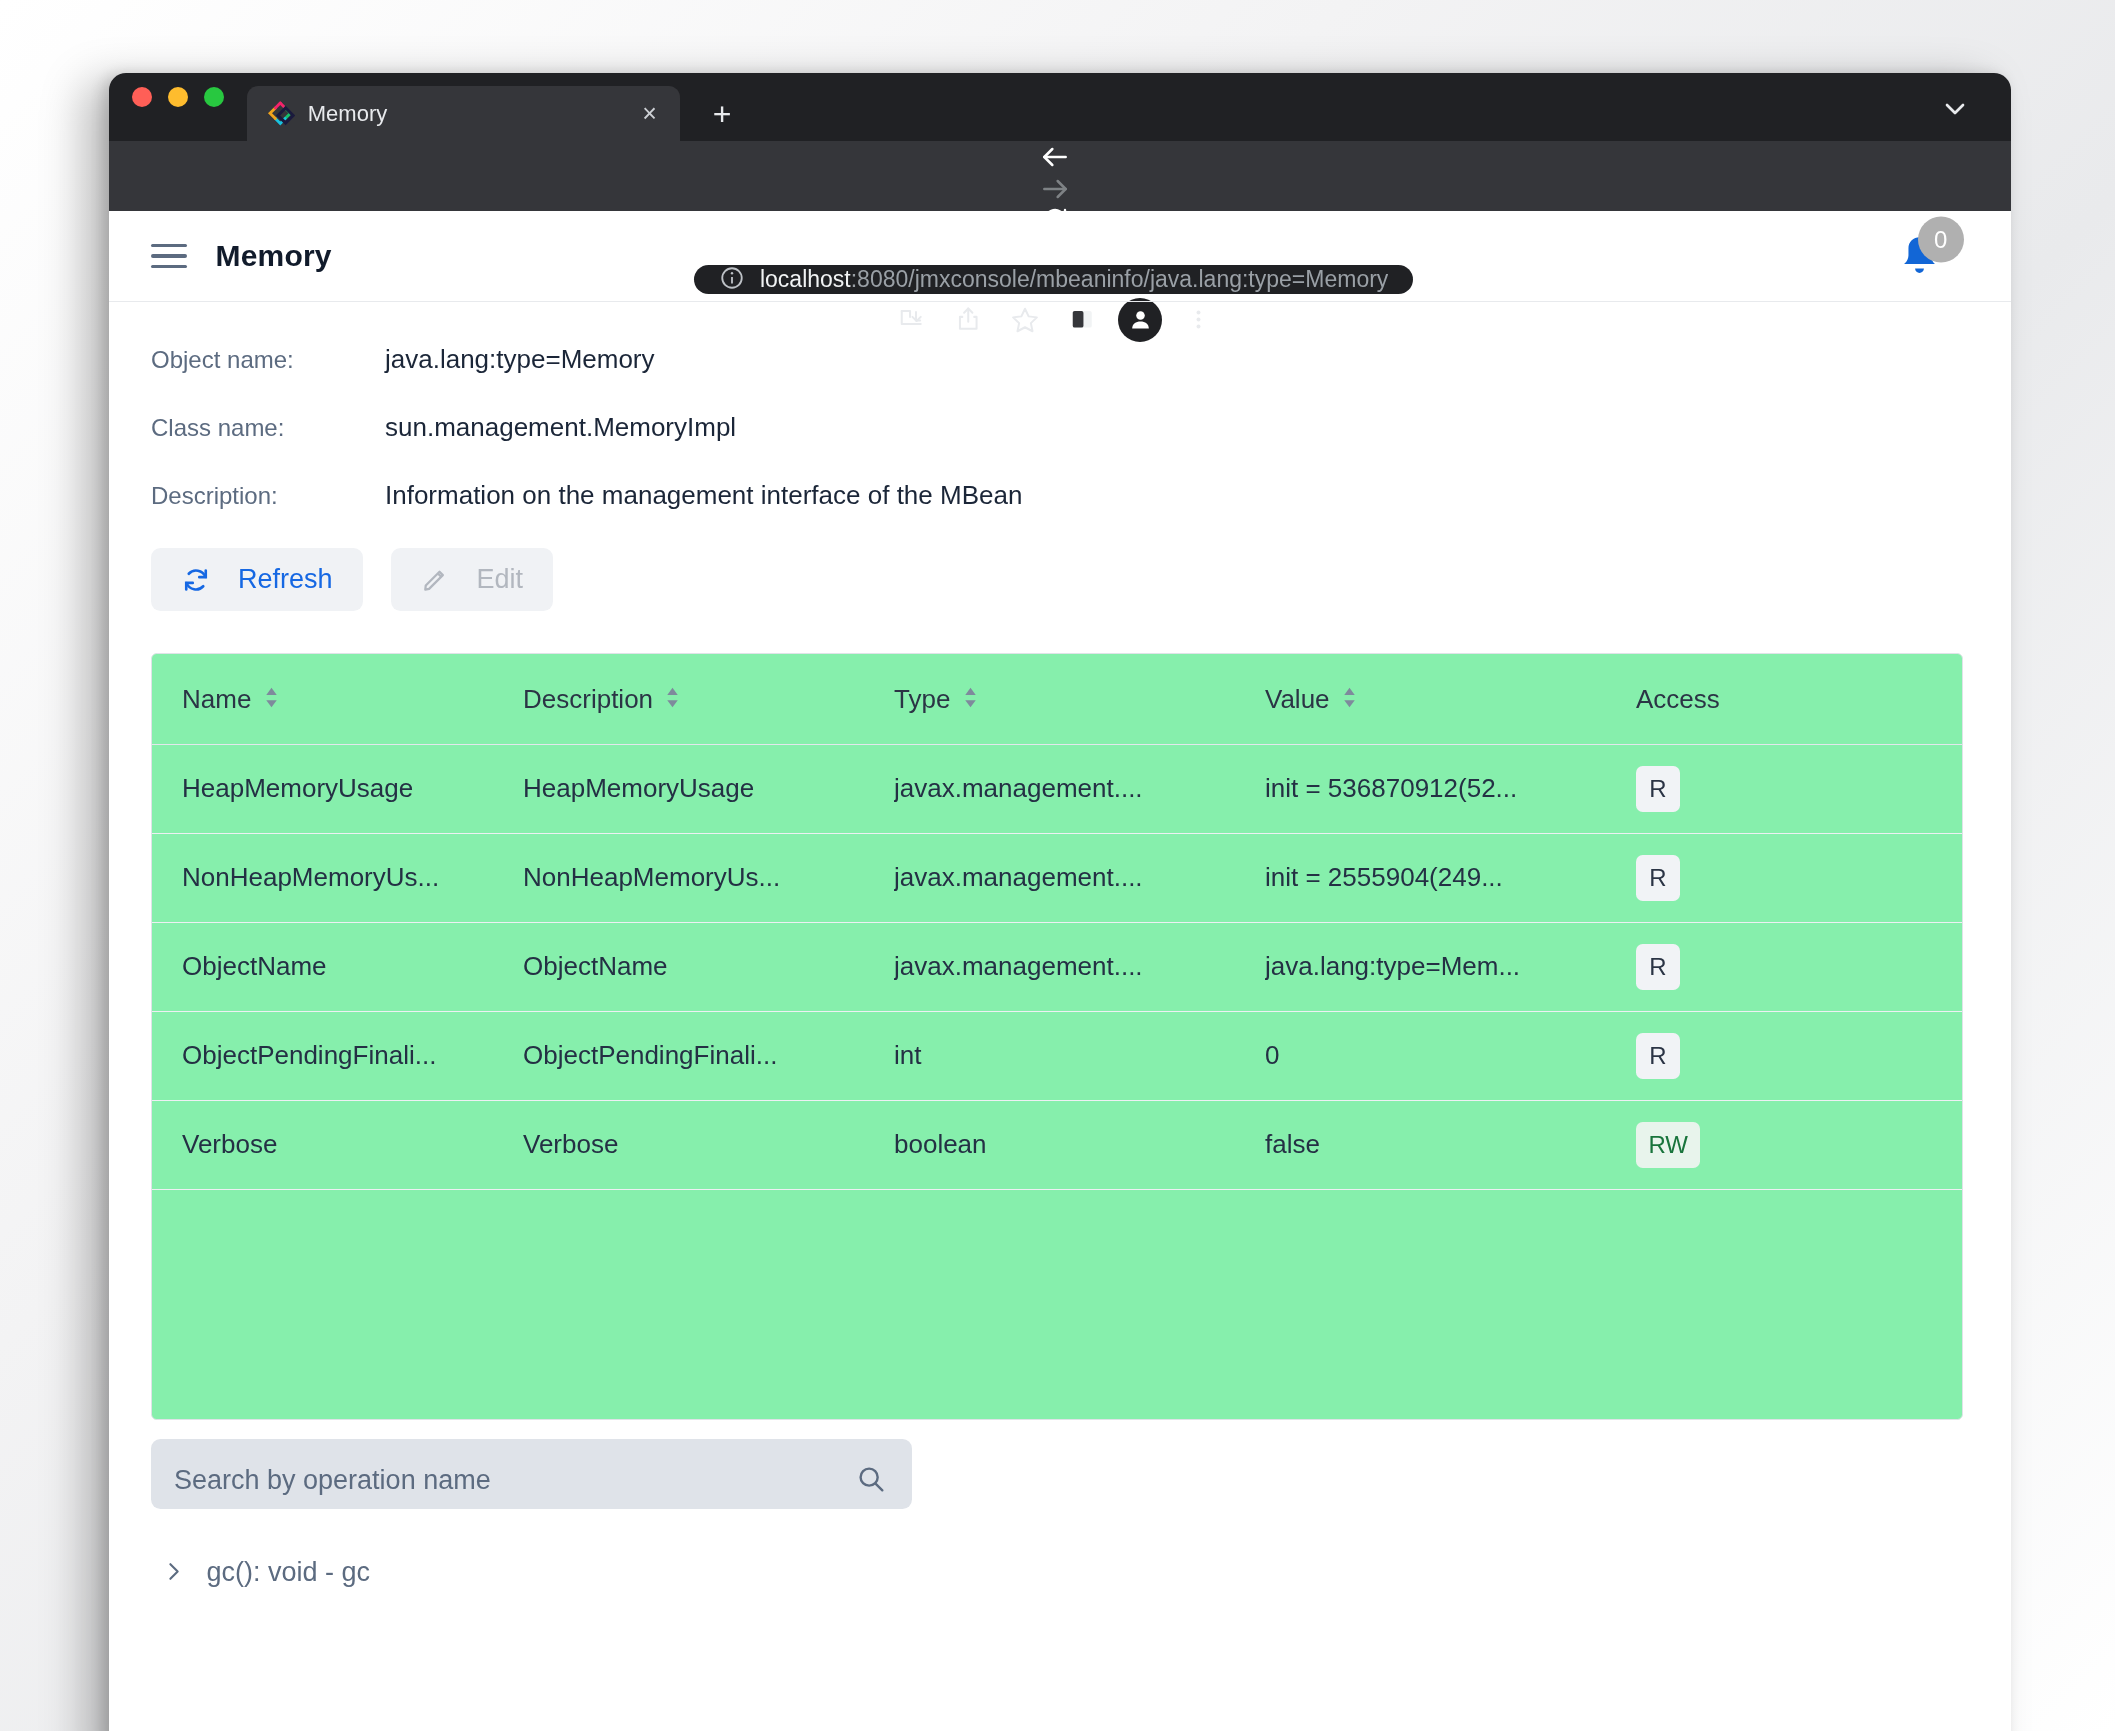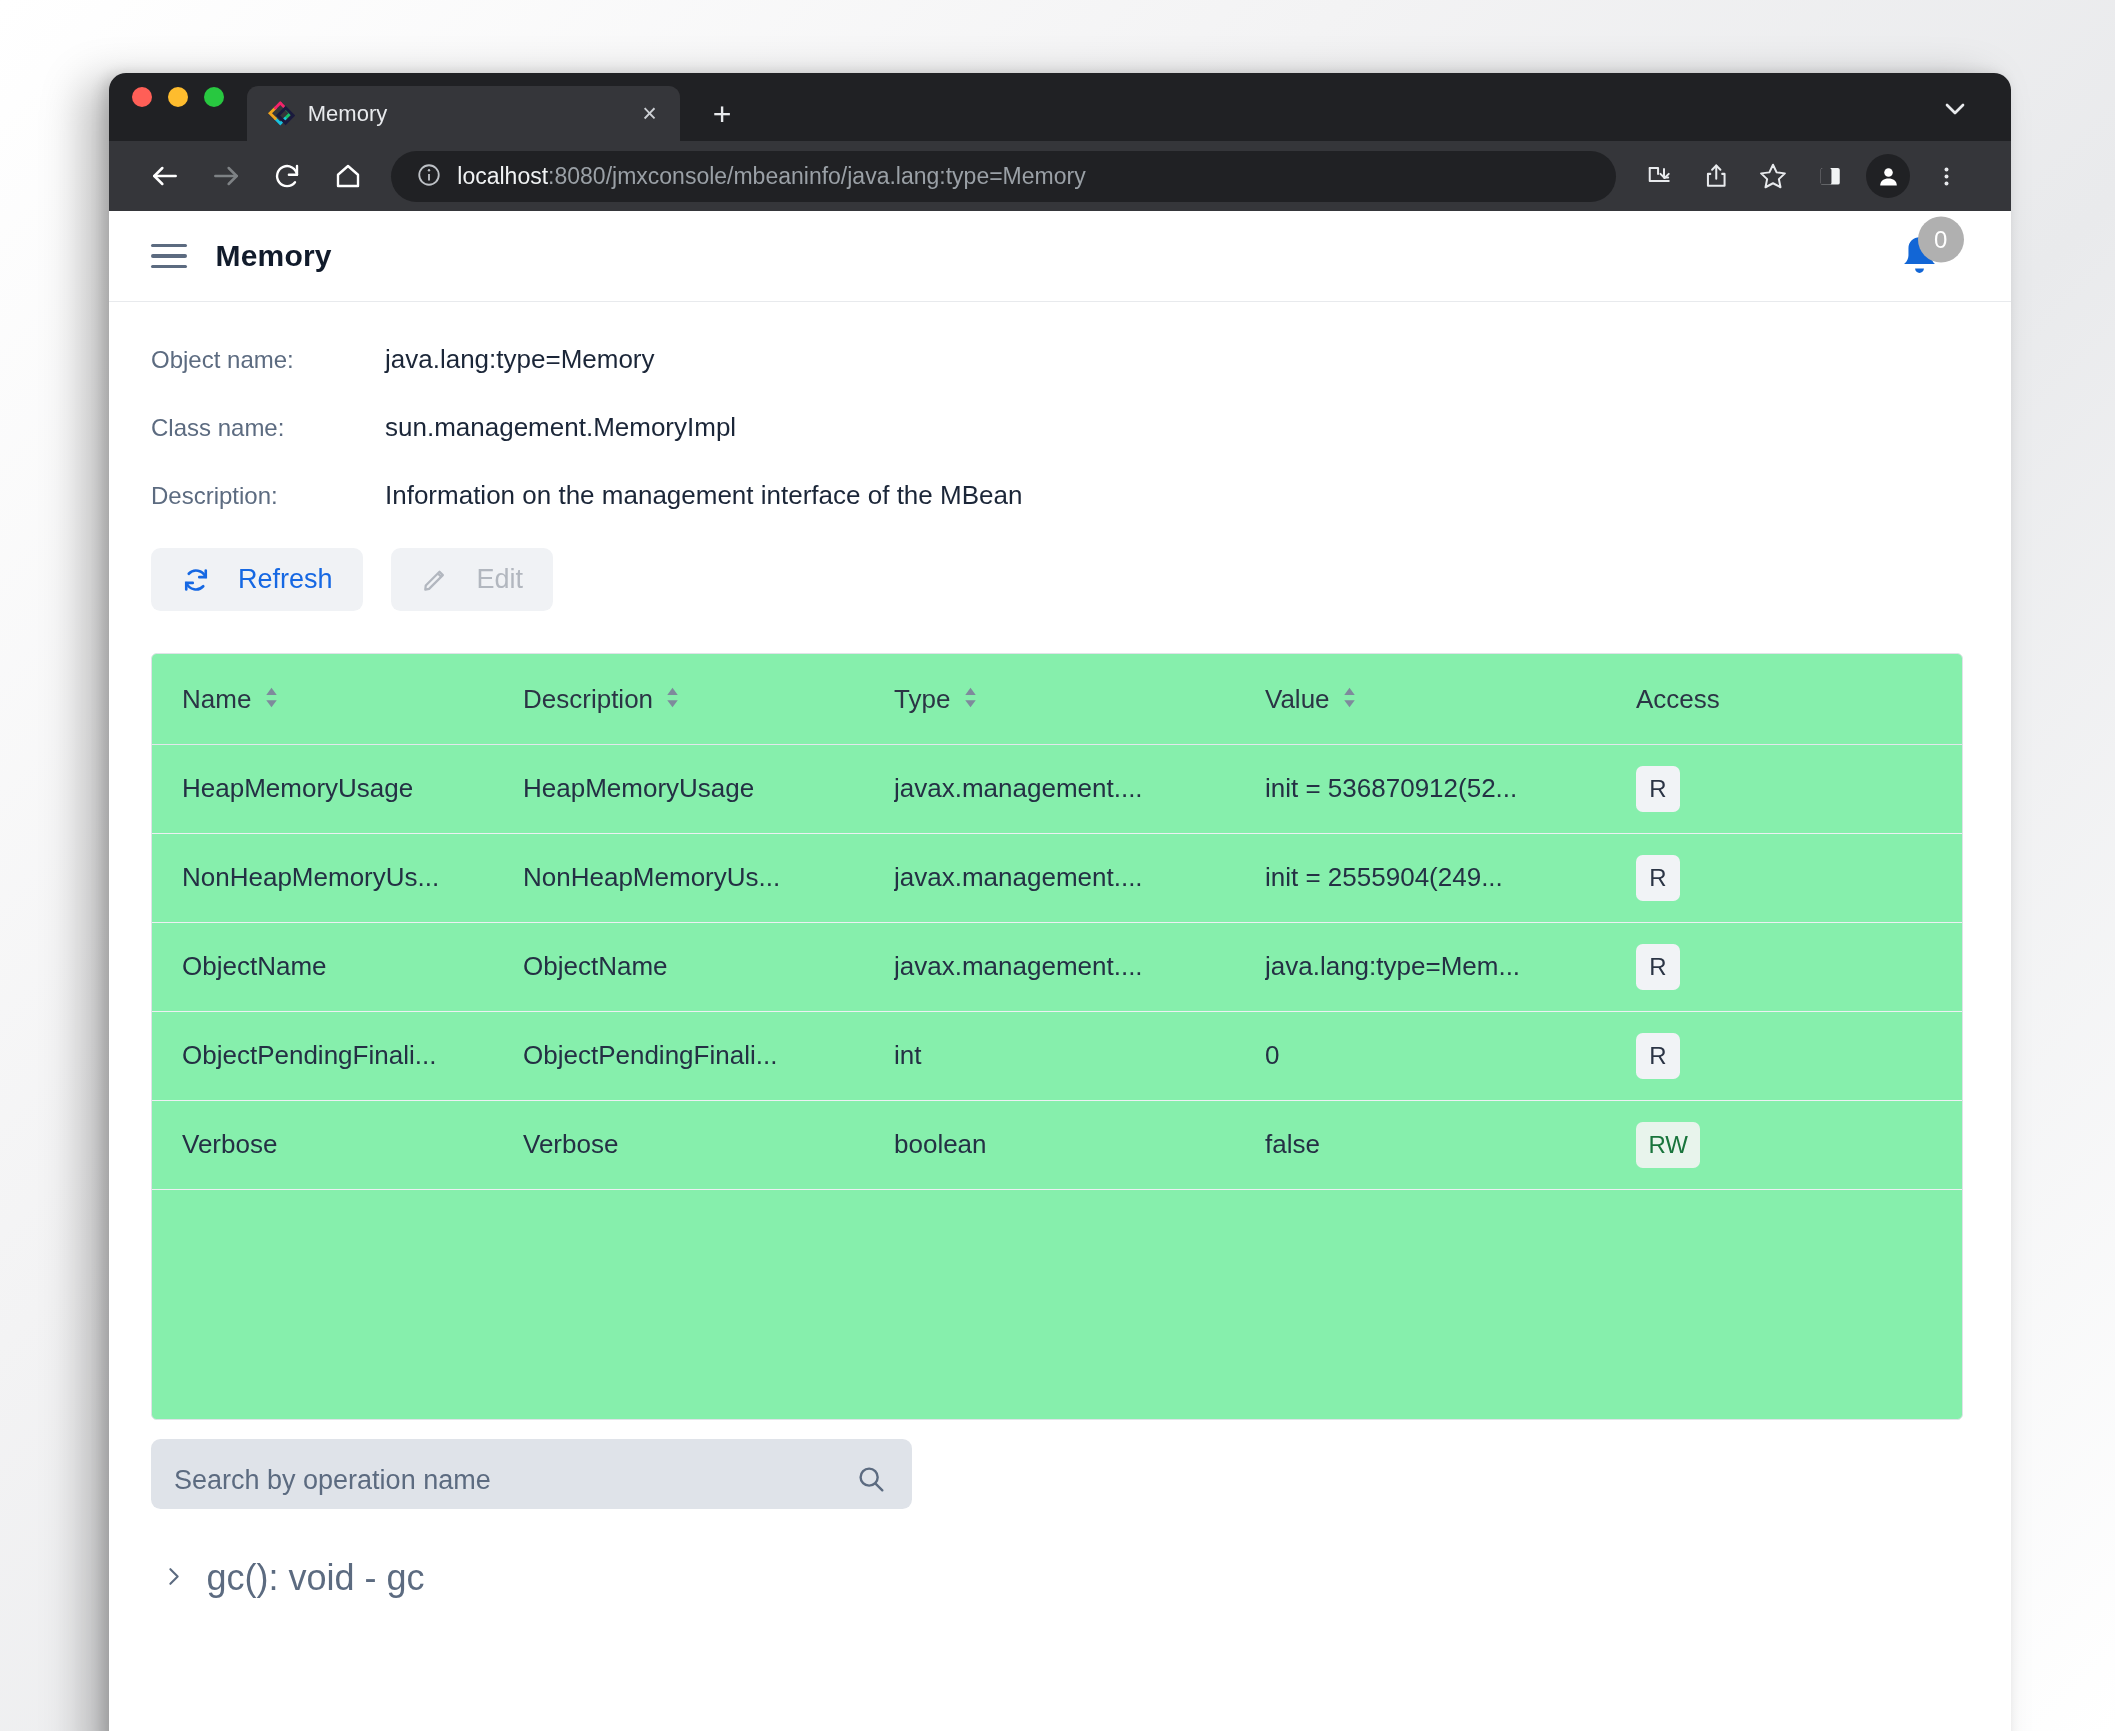--- a/index.html
+++ b/index.html
@@ -52,21 +52,21 @@
     color: #e8eaed; font-size: 22px; flex: 1;
     white-space: nowrap; overflow: hidden; text-overflow: ellipsis;
   }
   .tab-close { color: #cdd0d4; font-size: 25px; line-height: 1; width: 27px; text-align: center; }
   .newtab { color: #e8eaed; font-size: 32px; margin-left: 25px; margin-bottom: 11.4px; line-height: 1; width: 34px; text-align:center; }
   .tabstrip-right { position: absolute; right: 40px; bottom: 13.3px; }
 
   .toolbar {
     height: 70px; background: #35363a;
     display: flex; align-items: center;
-    padding: 0 36px 0 25px; gap: 0;
+    padding: 0 36px 0 25px; gap: 0; flex-direction: column;
   }
   .navbtn { width: 61px; height: 51px; display: flex; align-items: center; justify-content: center; }
   .omnibox {
     flex: 1; height: 51px; background: #202124;
     border-radius: 26px; display: flex; align-items: center;
     margin: 0 15px 0 13.3px; padding: 0 25px;
     gap: 15px; min-width: 0;
   }
   .omnitext { font-size: 23px; white-space: nowrap; overflow: hidden; text-overflow: ellipsis; }
   .omnitext .host { color: #f1f3f4; }
@@ -149,21 +149,21 @@
     padding: 12px 25px 0 23px;
   }
   .searchbar input {
     flex: 1; border: none; outline: none; background: transparent;
     font-size: 27px; color: #5c6b80; font-family: inherit;
   }
   .searchbar input::placeholder { color: #5c6b80; }
 
   .oplist { margin-top: 48px; }
   .op-item { display: flex; align-items: center; gap: 21px; padding-left: 9.5px; }
-  .op-label { font-size: 36px; color: #5c6b80; }
+  .op-label { font-size: 27px; color: #5c6b80; }
 </style>
 </head>
 <body>
 
 <div id="page">
   <div class="browser">
 
     <div class="tabstrip">
       <div class="traffic">
         <div class="dot red"></div>

